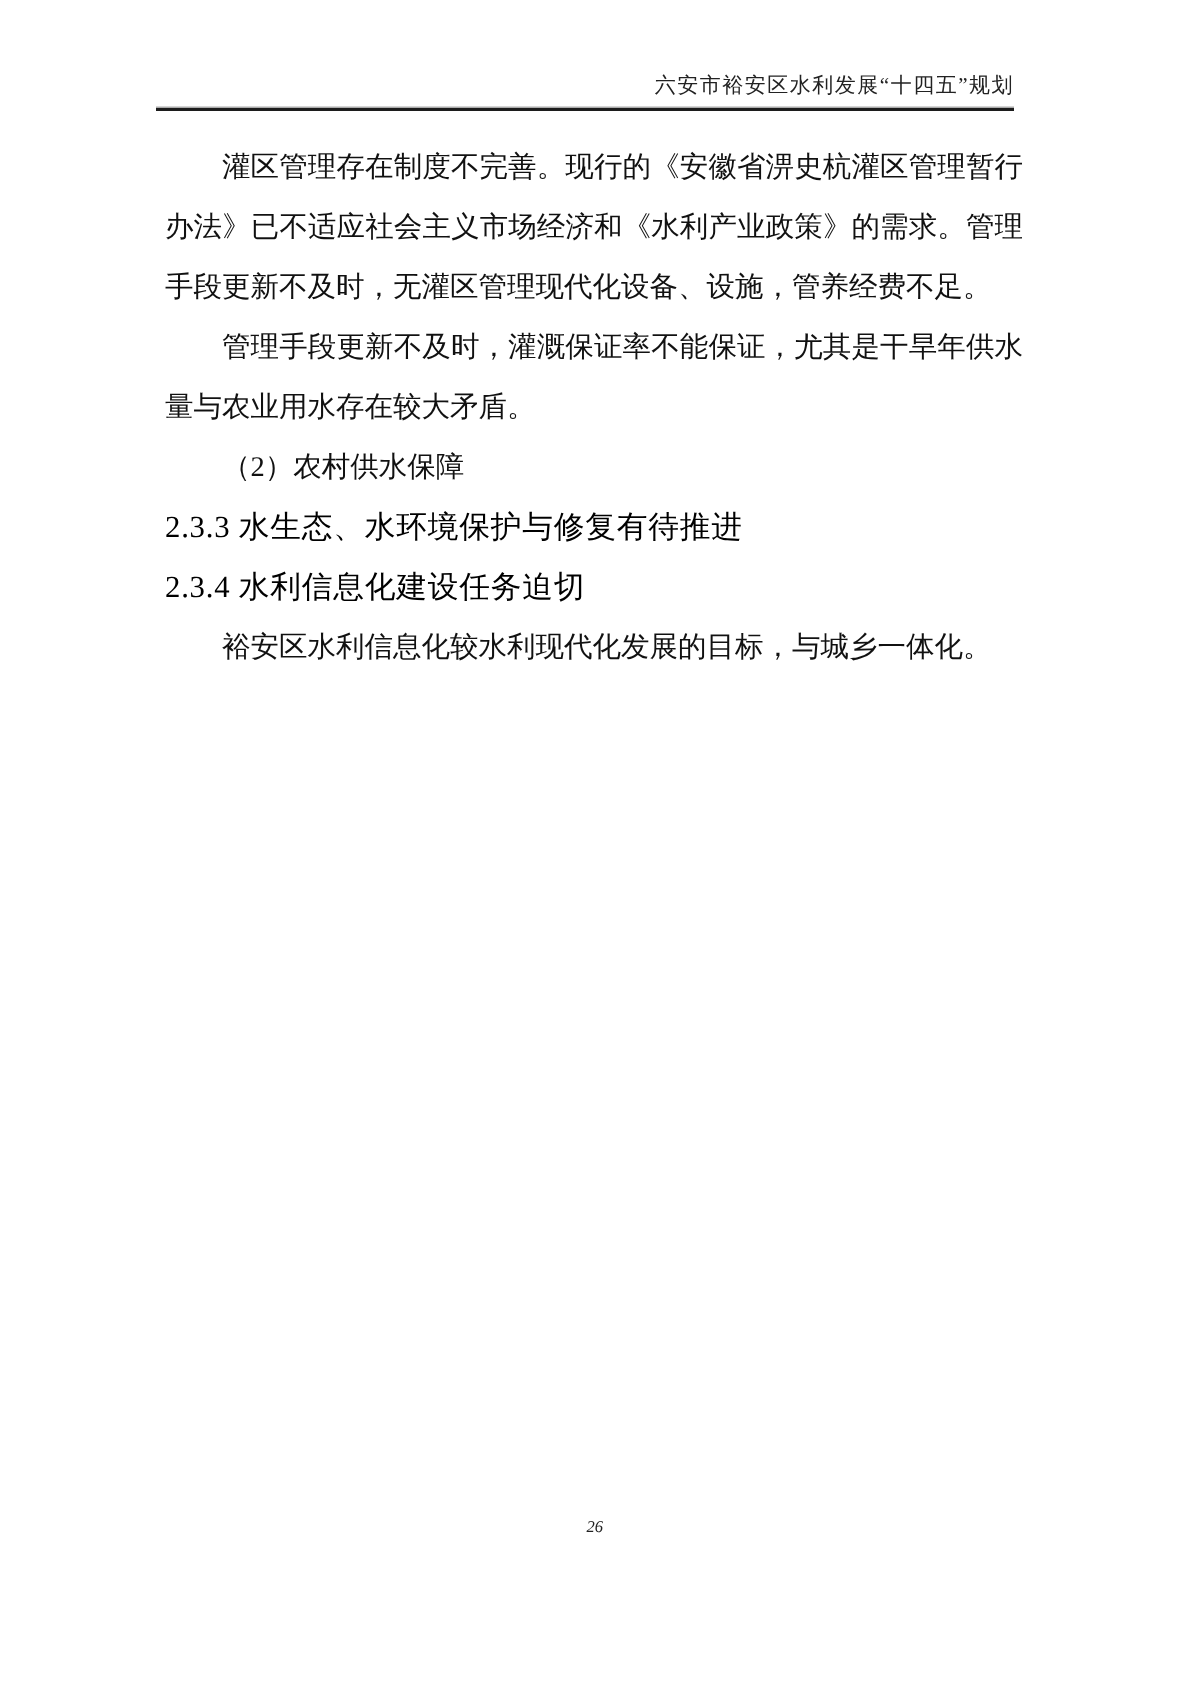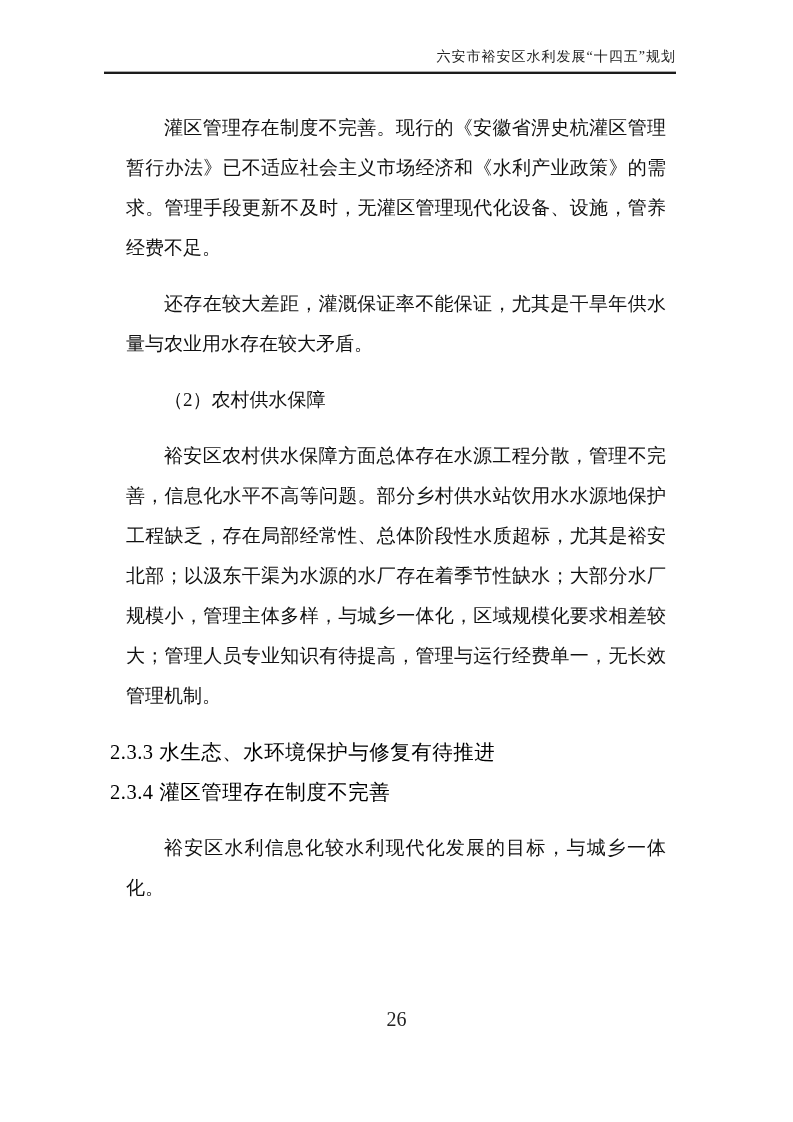--- a/index.html
+++ b/index.html
@@ -43,21 +43,21 @@
     top: 92px;
     left: 110px;
     width: 572px;
     font-size: 19px;
     line-height: 40px;
     text-align: justify;
     text-justify: inter-ideograph;
     color: #111111;
   }
   .doc-body p {
-    margin: 16px;
+    margin: 0;
     text-indent: 2em;
   }
   .doc-body h2 {
     margin: 0;
     font-size: 20.5px;
     line-height: 40px;
     font-weight: normal;
     text-indent: 0;
     text-align: left;
     color: #000000;
@@ -65,41 +65,41 @@
   }
   
   .page-footer {
     position: absolute;
     top: 1008px;
     left: 0;
     width: 793px;
     text-align: center;
   }
   .page-number {
-    font-size: 20px;
+    font-size: 11px;
     color: #222222;
+    font-style: italic;
   }
 </style>
 </head>
 <body>
 
 <div class="page">
 
   <div class="page-header">
     <div class="header-title">六安市裕安区水利发展“十四五”规划</div>
     <div class="header-rule"></div>
   </div>
 
   <div class="doc-body">
     <p>灌区管理存在制度不完善。现行的《安徽省淠史杭灌区管理暂行办法》已不适应社会主义市场经济和《水利产业政策》的需求。管理手段更新不及时，无灌区管理现代化设备、设施，管养经费不足。</p>
-    <p>还存在较大差距，灌溉保证率不能保证，尤其是干旱年供水量与农业用水存在较大矛盾。</p>
+    <p>管理手段更新不及时，灌溉保证率不能保证，尤其是干旱年供水量与农业用水存在较大矛盾。</p>
     <p>（2）农村供水保障</p>
-    <p>裕安区农村供水保障方面总体存在水源工程分散，管理不完善，信息化水平不高等问题。部分乡村供水站饮用水水源地保护工程缺乏，存在局部经常性、总体阶段性水质超标，尤其是裕安北部；以汲东干渠为水源的水厂存在着季节性缺水；大部分水厂规模小，管理主体多样，与城乡一体化，区域规模化要求相差较大；管理人员专业知识有待提高，管理与运行经费单一，无长效管理机制。</p>
     <h2>2.3.3 水生态、水环境保护与修复有待推进</h2>
-    <h2>2.3.4 灌区管理存在制度不完善</h2>
+    <h2>2.3.4 水利信息化建设任务迫切</h2>
     <p>裕安区水利信息化较水利现代化发展的目标，与城乡一体化。</p>
   </div>
 
   <div class="page-footer">
     <span class="page-number">26</span>
   </div>
 
 </div>
 
 </body></html>

